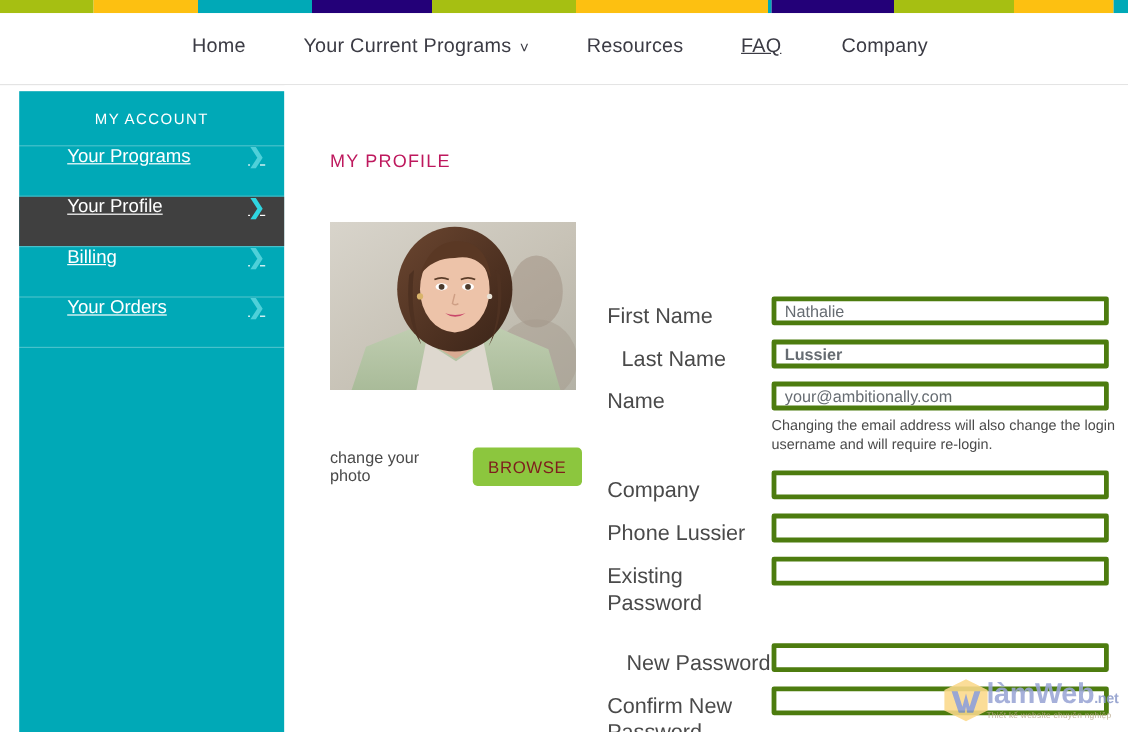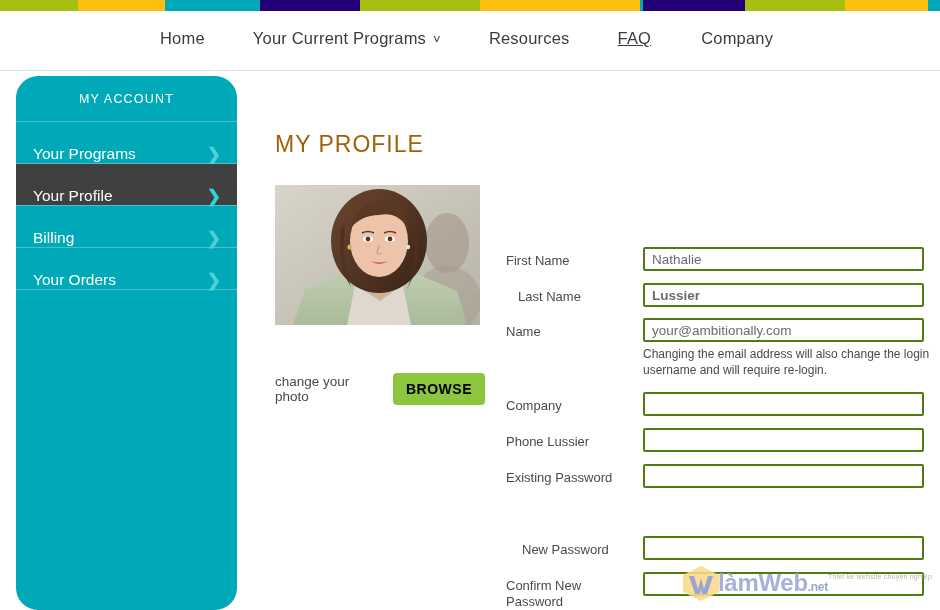--- a/index.html
+++ b/index.html
@@ -67,47 +67,47 @@
     color: #3b3b44;
   }
 
   
   #sidebar {
     position: absolute;
     left: 16px; top: 76px;
     width: 221px;
     height: 534px;
     background: #00a9b7;
-    border-radius: 22px;
   }
   #account-header {
     height: 45px;
     display: flex;
     align-items: center;
     justify-content: center;
     color: #ffffff;
     font-size: 12.5px;
     letter-spacing: 1.2px;
     font-weight: 400;
   }
   .side-sep {
     height: 1px;
     background: rgba(255,255,255,0.28);
     margin: 0 0px;
   }
   .side-item {
     height: 41px;
     display: flex;
-    align-items: flex-end;
+    align-items: flex-start;
     justify-content: space-between;
-    padding: 0 16px 0 17px;
+    padding: 0 16px 0 40px;
     color: #ffffff;
     font-size: 15.5px;
     cursor: pointer;
     position: relative;
+    text-decoration: underline;
   }
   .side-item.active { background: #404040; }
   .side-item .chev {
     font-size: 17px;
     line-height: 1;
     color: #4fd0d9;
     font-weight: bold;
   }
   .side-item.active .chev { color: #2fd6e0; }
 
@@ -116,23 +116,23 @@
     position: absolute;
     left: 237px; top: 71px;
     width: 703px;
     height: 539px;
     background: #ffffff;
   }
 
   #page-title {
     position: absolute;
     left: 38px; top: 45px;
-    font-size: 23px;
+    font-size: 15px;
     letter-spacing: 1px;
-    color: #a16207;
+    color: #be185d;
     font-weight: 400;
   }
 
   
   #photo-col {
     position: absolute;
     left: 38px; top: 114px;
     width: 210px;
   }
   #profile-photo {
@@ -148,49 +148,49 @@
     display: flex;
     align-items: center;
     gap: 8px;
   }
   #change-photo-label {
     font-size: 13.5px;
     color: #4a4a4a;
   }
   #browse-button {
     background: #8cc63e;
-    color: #000000;
+    color: #7f1d1d;
     border: none;
     border-radius: 4px;
     font-size: 14px;
-    font-weight: bold;
+    font-weight: normal;
     letter-spacing: 0.5px;
     padding: 8px 13px;
     cursor: pointer;
     font-family: "Liberation Sans", sans-serif;
   }
 
   
   #profile-form {
     position: absolute;
     left: 269px; top: 100px;
     width: 420px;
   }
   .form-label {
     width: 132px;
     flex: 0 0 132px;
     color: #4a4a4a;
-    font-size: 13px;
+    font-size: 18px;
     line-height: 1.22;
     padding-top: 7px;
   }
   .form-input {
     width: 281px;
     height: 24px;
-    border: 2px solid #4d7c0f;
+    border: 4px solid #4d7c0f;
     border-radius: 2px;
     padding: 3px 7px;
     font-size: 13.5px;
     color: #666c72;
     background: #ffffff;
     outline: none;
     font-family: "Liberation Sans", sans-serif;
   }
   .form-input::placeholder { color: #9aa0a6; }
 
@@ -208,20 +208,21 @@
     position: absolute;
     right: 8px; bottom: 8px;
     display: flex;
     align-items: center;
     opacity: 0.88;
     pointer-events: none;
   }
   #watermark .wm-logo { width: 42px; height: 38px; }
   #watermark .wm-text {
     display: flex;
+    flex-direction: column;
     margin-left: -4px;
   }
   #watermark .wm-main {
     font-size: 24px;
     font-weight: bold;
     color: #9aa6d6;
     line-height: 1;
     letter-spacing: -0.3px;
   }
   #watermark .wm-main .wm-net {

